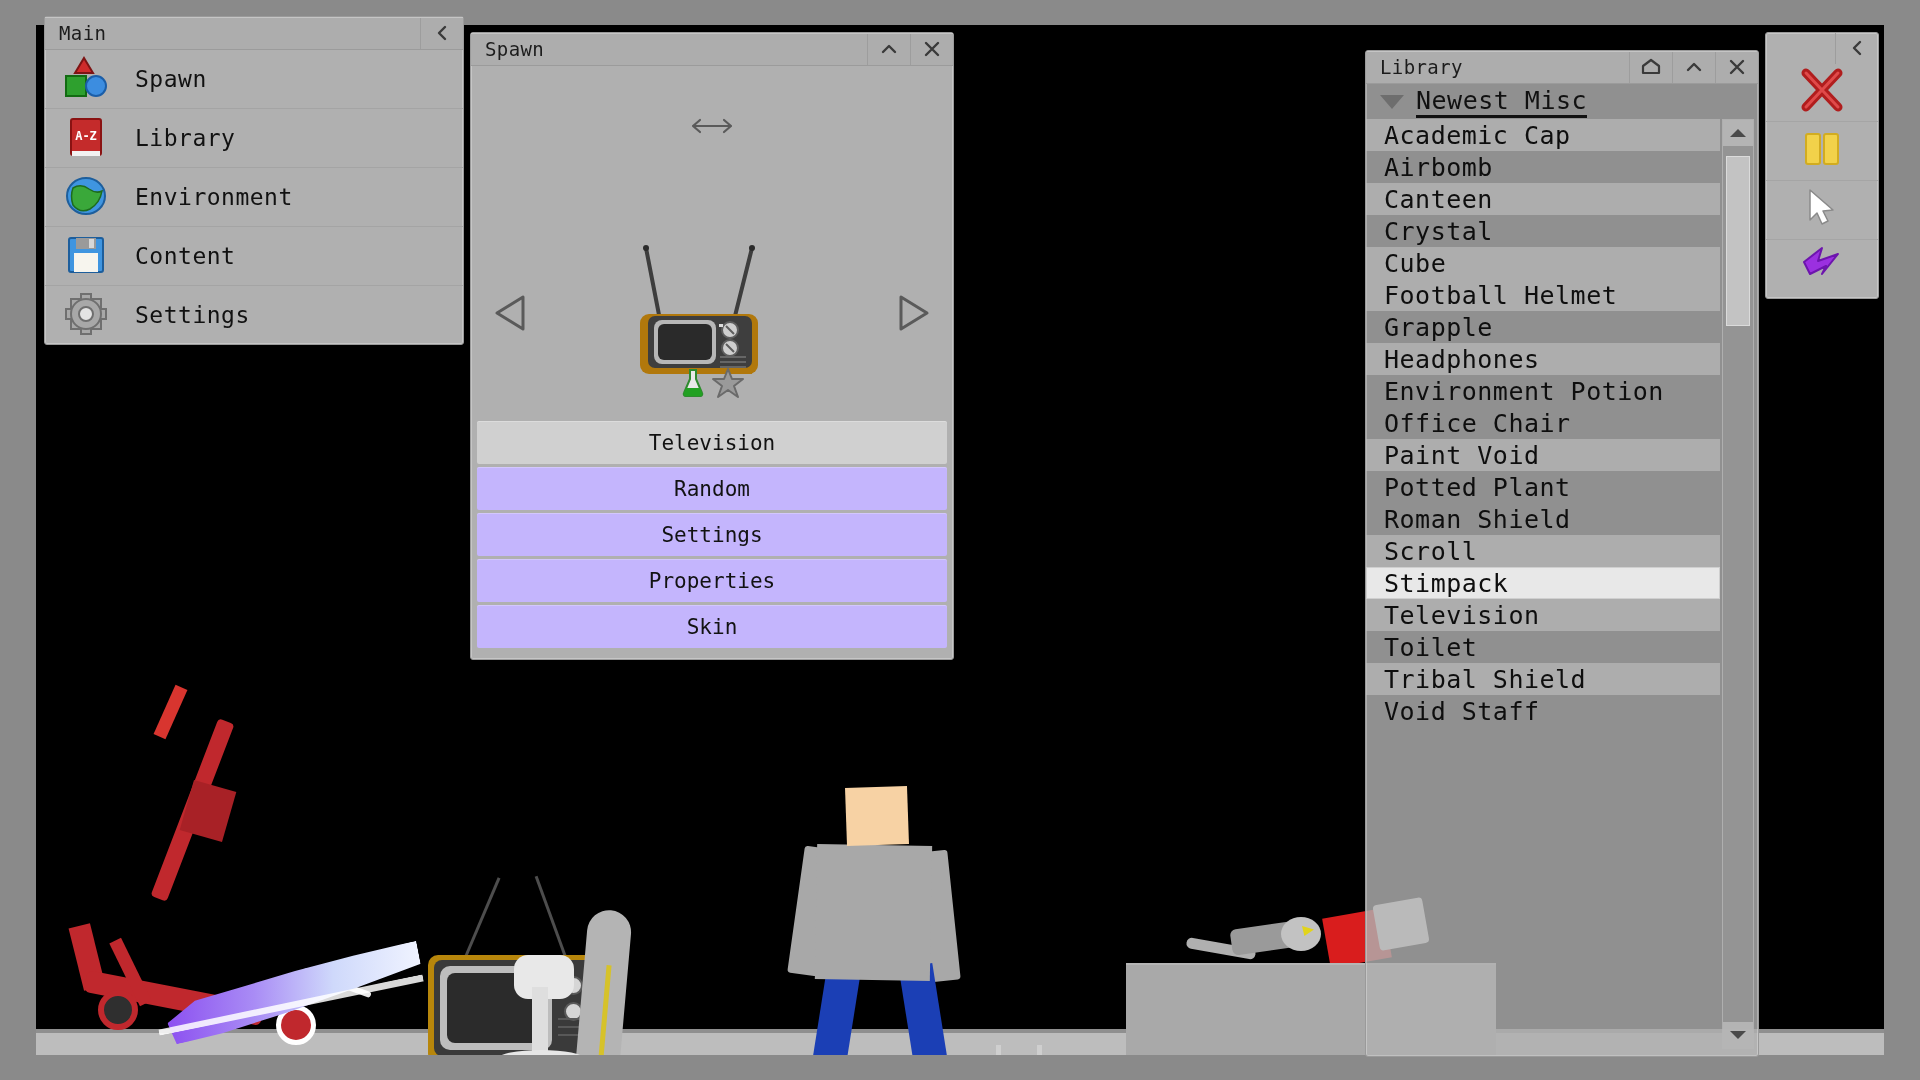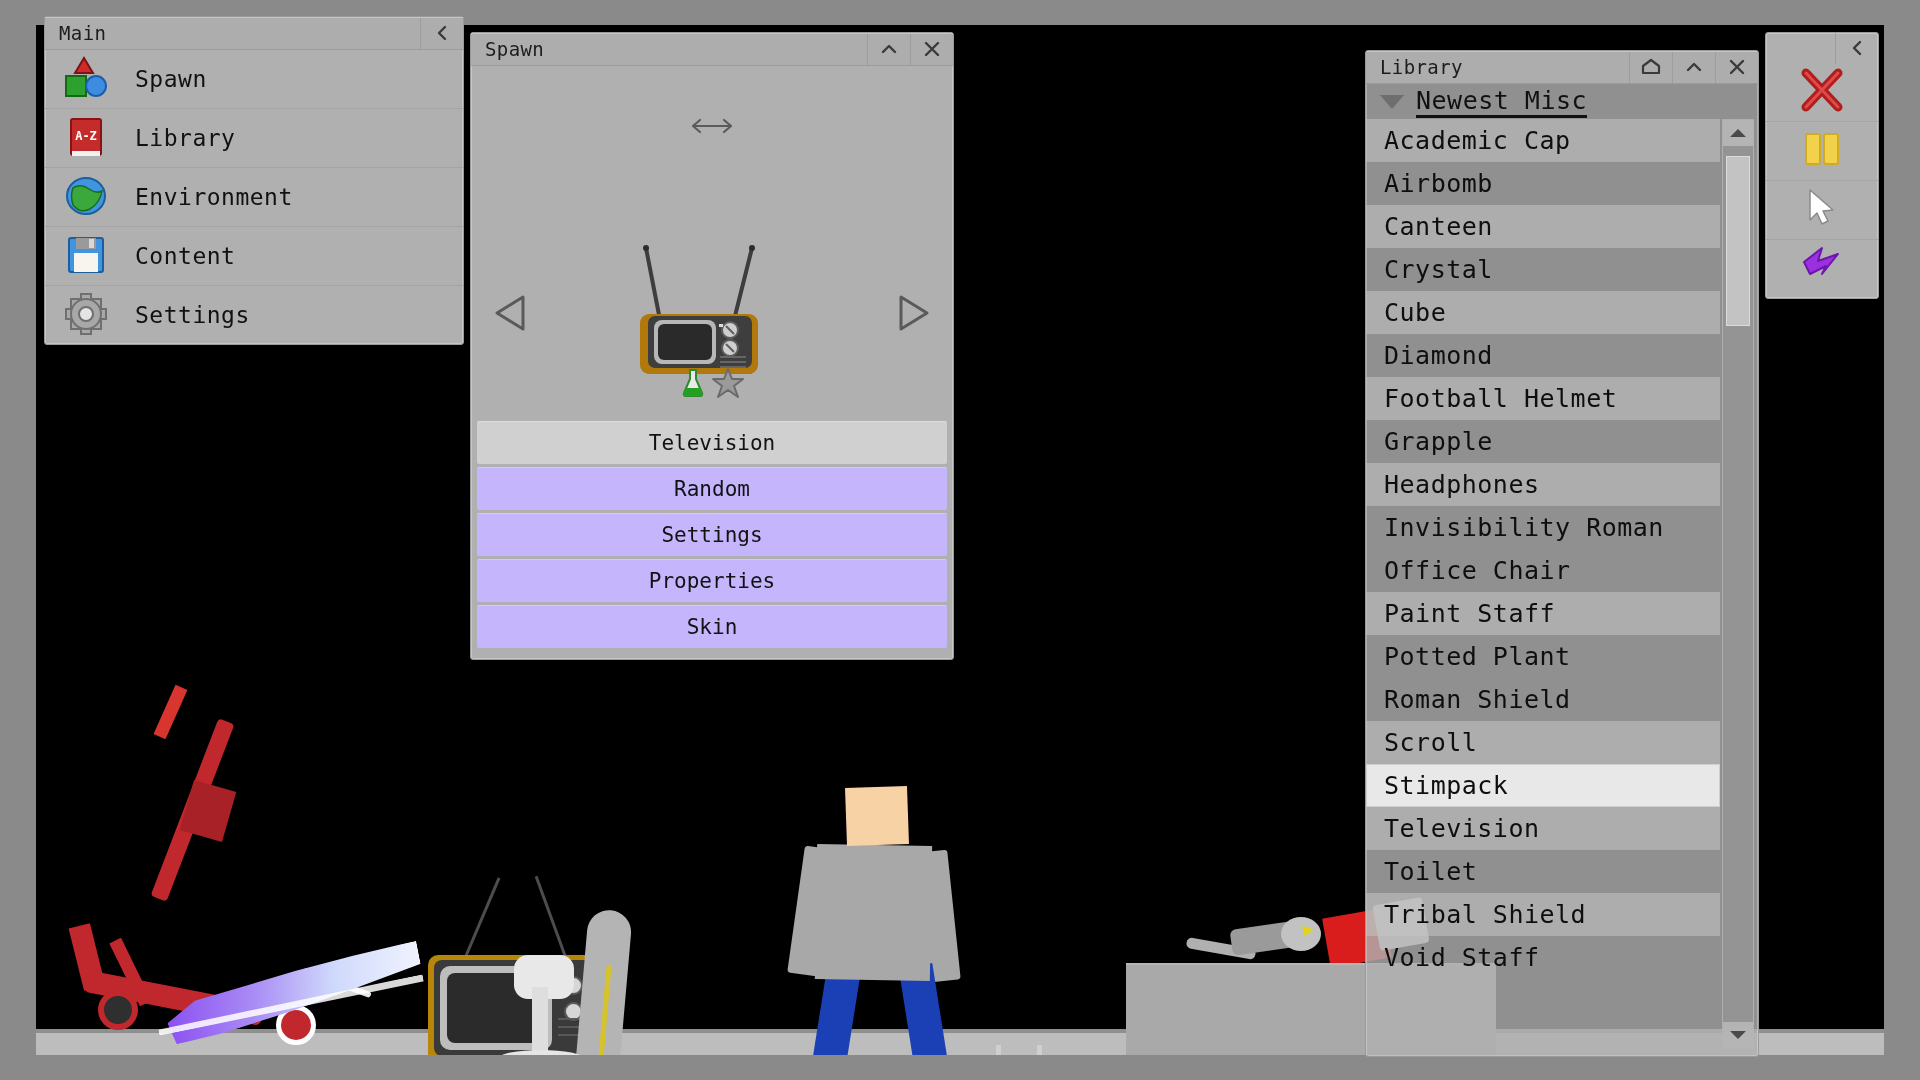--- a/index.html
+++ b/index.html
@@ -90,21 +90,21 @@
   .sbtn.sel{background:#d0d0d0;}
 
   
   #libWin{left:1365px;top:50px;width:392px;height:1005px;background:rgba(176,176,176,.82);overflow:hidden;}
   .lib-head{display:flex;align-items:center;height:35px;padding-left:8px;}
   .lib-head .lbl{font-size:25px;color:#111;border-bottom:3px solid #111;letter-spacing:.5px;}
   .tri{width:0;height:0;border-left:12px solid transparent;border-right:12px solid transparent;
        border-top:14px solid #6e6e6e;margin:0 12px 0 6px;cursor:pointer;}
   .lib-body{position:relative;height:930px;}
   .lib-list{position:absolute;left:0;top:0;right:38px;bottom:0;overflow:hidden;}
-  .lrow{height:43px;display:flex;align-items:center;padding-left:18px;
+  .lrow{height:32px;display:flex;align-items:center;padding-left:18px;
         font-size:25px;color:#0e0e0e;letter-spacing:.5px;white-space:nowrap;cursor:pointer;}
   .lrow.alt{background:rgba(196,196,196,.55);}
   .lrow.sel{background:rgba(240,240,240,.92);box-shadow:0 0 0 1px #cfcfcf inset;}
   .sbar{position:absolute;right:4px;top:0;width:30px;bottom:0;background:rgba(150,150,150,.75);
         border:1px solid rgba(255,255,255,.25);}
   .sarrow{height:26px;display:flex;align-items:center;justify-content:center;
           background:rgba(186,186,186,.85);cursor:pointer;}
   .sarrow.bot{position:absolute;bottom:0;left:0;right:0;}
   .sthumb{position:absolute;left:3px;top:36px;width:22px;height:168px;
           background:rgba(200,200,200,.9);border:1px solid rgba(255,255,255,.4);cursor:pointer;}
@@ -355,27 +355,26 @@
       <span class="lbl">Newest Misc</span>
     </div>
 
     <div class="lib-body">
       <div class="lib-list">
         <div class="lrow alt">Academic Cap</div>
         <div class="lrow">Airbomb</div>
         <div class="lrow alt">Canteen</div>
         <div class="lrow">Crystal</div>
         <div class="lrow alt">Cube</div>
-        <div class="lrow">Diamond</div>
         <div class="lrow alt">Football Helmet</div>
         <div class="lrow">Grapple</div>
         <div class="lrow alt">Headphones</div>
-        <div class="lrow">Invisibility Roman</div>
+        <div class="lrow">Environment Potion</div>
         <div class="lrow">Office Chair</div>
-        <div class="lrow alt">Paint Staff</div>
+        <div class="lrow alt">Paint Void</div>
         <div class="lrow">Potted Plant</div>
         <div class="lrow">Roman Shield</div>
         <div class="lrow alt">Scroll</div>
         <div class="lrow sel">Stimpack</div>
         <div class="lrow alt">Television</div>
         <div class="lrow">Toilet</div>
         <div class="lrow alt">Tribal Shield</div>
         <div class="lrow">Void Staff</div>
       </div>
 

